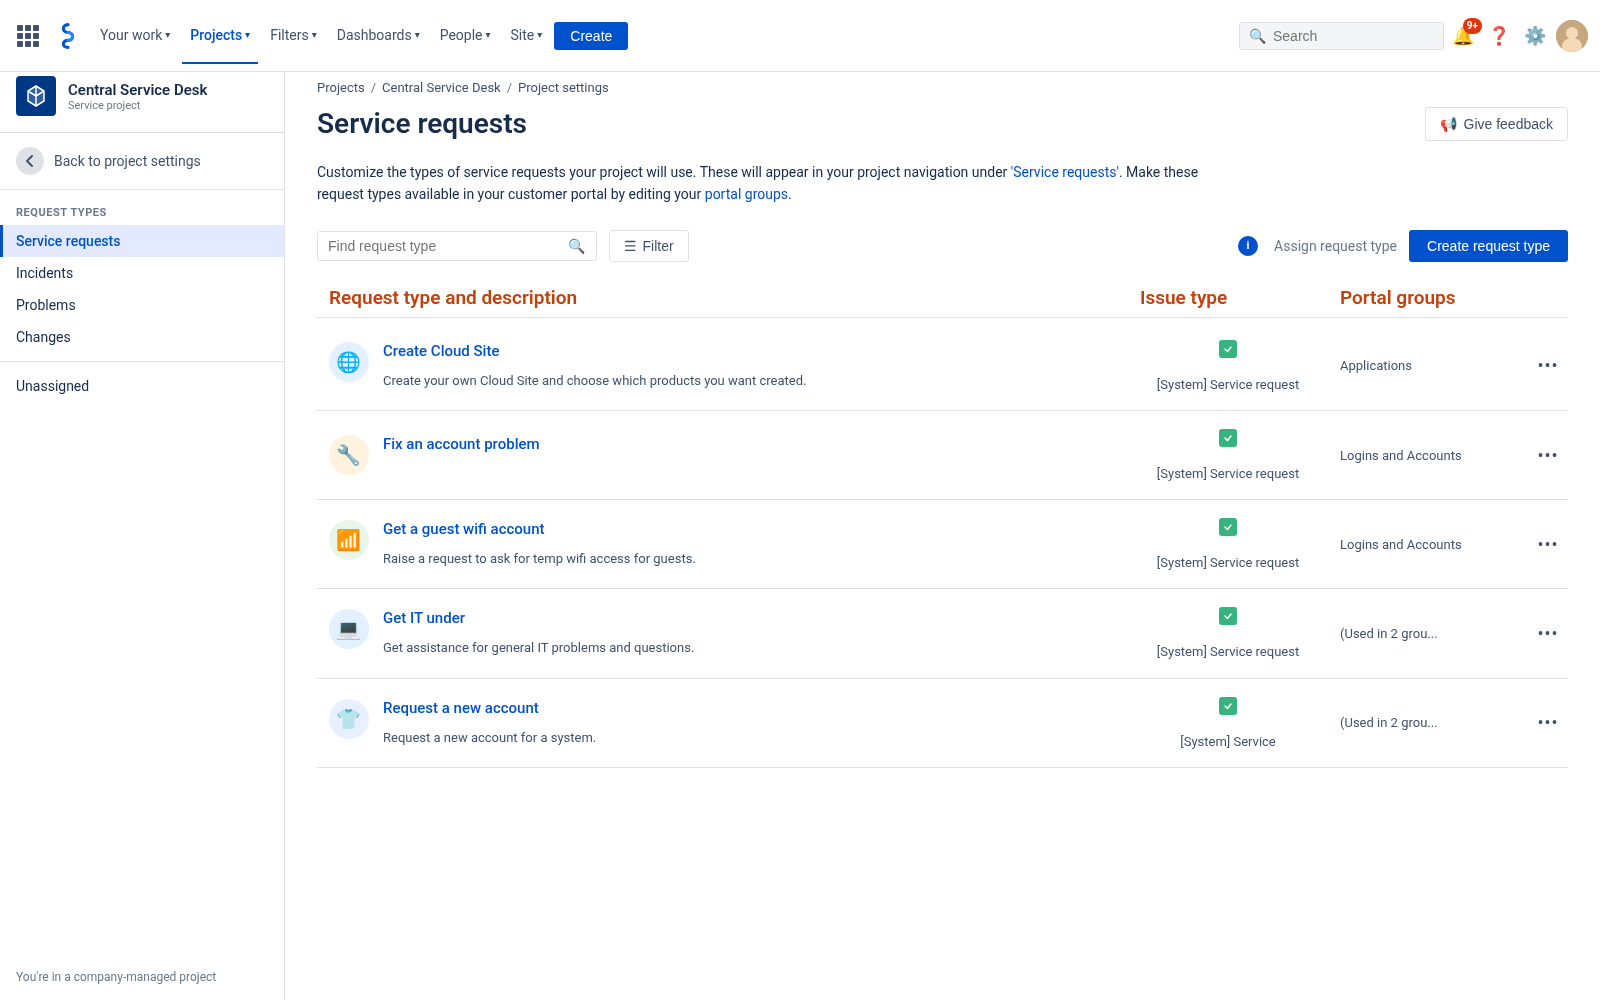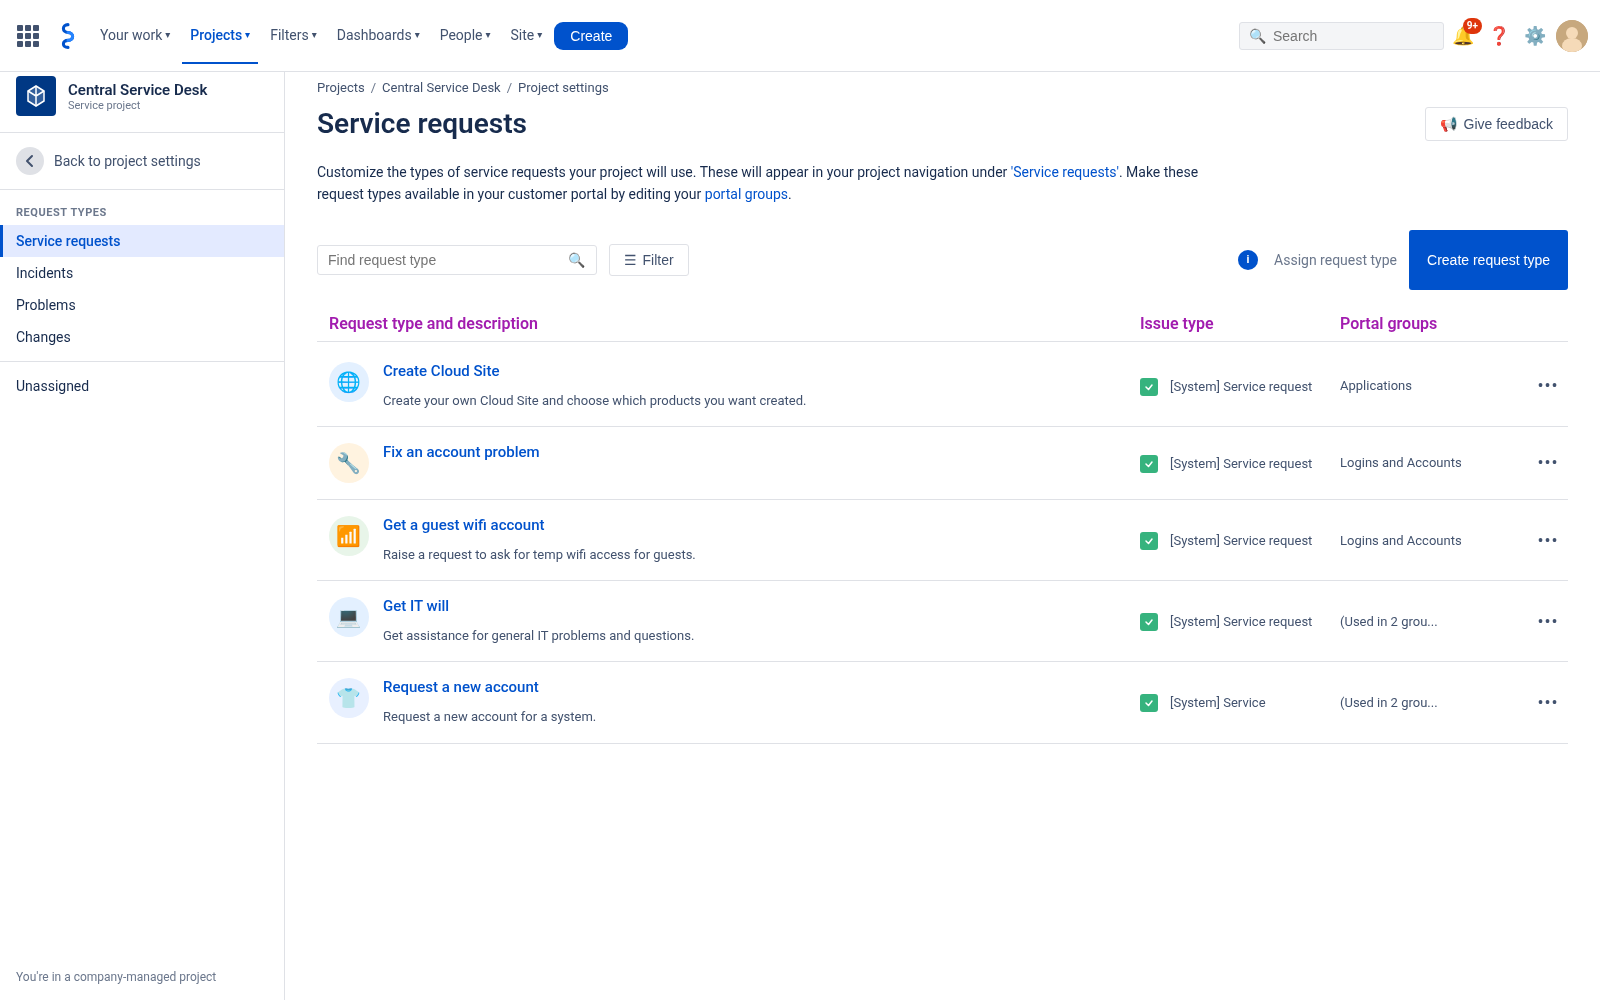--- a/index.html
+++ b/index.html
@@ -14,21 +14,21 @@
     .topnav-grid { display: grid; place-items: center; width: 32px; height: 32px; cursor: pointer; border-radius: 4px; }
     .grid-icon { display: grid; grid-template-columns: repeat(3,6px); grid-template-rows: repeat(3,6px); gap: 2px; }
     .grid-dot { width:6px; height:6px; background:#42526e; border-radius: 1px; }
     .topnav-logo { width: 32px; height: 32px; display: flex; align-items: center; justify-content: center; margin: 0 4px; cursor: pointer; }
     .logo-shape { width: 28px; height: 28px; }
     .nav-item { display: flex; align-items: center; gap: 3px; padding: 0 8px; height: 56px; cursor: pointer; font-size: 14px; color: #42526e; border-bottom: 2px solid transparent; white-space: nowrap; }
     .nav-item.active { color: #0052cc; border-bottom-color: #0052cc; font-weight: 500; }
     .nav-chevron { font-size: 10px; }
     .nav-spacer { flex: 1; }
     .create-btn {
-      background: #0052cc; color: #fff; border: none; border-radius: 9px;
+      background: #0052cc; color: #fff; border: none; border-radius: 3px;
       padding: 6px 16px; font-size: 14px; font-weight: 500; cursor: pointer; white-space: nowrap;
     }
     .search-box {
       display: flex; align-items: center; border: 1px solid #dfe1e6; border-radius: 3px;
       padding: 5px 10px; gap: 6px; min-width: 200px; background: #f4f5f7; cursor: text;
     }
     .search-box input { border: none; background: transparent; outline: none; font-size: 14px; color: #42526e; width: 160px; }
     .topnav-icons { display: flex; align-items: center; gap: 4px; }
     .icon-btn { width: 32px; height: 32px; border-radius: 50%; display: flex; align-items: center; justify-content: center; cursor: pointer; border: none; background: transparent; position: relative; }
     .notif-badge {
@@ -89,34 +89,34 @@
     .search-field input { border: none; outline: none; font-size: 14px; color: #172b4d; width: 100%; }
     .filter-btn {
       display: flex; align-items: center; gap: 6px; border: 1px solid #dfe1e6;
       border-radius: 3px; padding: 7px 14px; cursor: pointer; background: #fff; font-size: 14px; color: #42526e;
     }
     .toolbar-spacer { flex: 1; }
     .info-icon { width: 20px; height: 20px; border-radius: 50%; background: #0052cc; color: #fff; display: flex; align-items: center; justify-content: center; font-size: 11px; font-weight: 700; cursor: pointer; flex-shrink: 0; }
     .assign-type { color: #6b778c; font-size: 14px; cursor: pointer; margin-left: 4px; }
     .create-type-btn {
       background: #0052cc; color: #fff; border: none; border-radius: 3px;
-      padding: 22px 18px; font-size: 14px; font-weight: 500; cursor: pointer; white-space: nowrap;
+      padding: 8px 18px; font-size: 14px; font-weight: 500; cursor: pointer; white-space: nowrap;
     }
 
     
     .table-header { display: grid; grid-template-columns: 1fr 200px 200px 40px; padding: 8px 0; border-bottom: 1px solid #dfe1e6; margin-bottom: 4px; }
-    .table-col-label { font-size: 16px; font-weight: 600; color: #a21caf; padding: 0 12px; }
+    .table-col-label { font-size: 19px; font-weight: 600; color: #c2410c; padding: 0 12px; }
 
     .request-row { display: grid; grid-template-columns: 1fr 200px 200px 40px; padding: 16px 0; border-bottom: 1px solid #dfe1e6; align-items: center; }
     .row-main { display: flex; align-items: flex-start; gap: 14px; padding: 0 0 0 12px; }
     .row-icon { width: 40px; height: 40px; border-radius: 50%; display: flex; align-items: center; justify-content: center; flex-shrink: 0; font-size: 20px; }
     .row-text { display: flex; flex-direction: column; gap: 12px; }
     .row-title { font-size: 15px; font-weight: 500; color: #0052cc; cursor: pointer; }
     .row-desc { font-size: 13px; color: #42526e; line-height: 1.4; }
-    .row-issue { display: flex; align-items: flex-end; gap: 12px; padding: 0 12px; }
+    .row-issue { display: flex; align-items: center; gap: 18px; padding: 0 12px; flex-direction: column; }
     .issue-icon { width: 18px; height: 18px; border-radius: 3px; background: #36b37e; display: flex; align-items: center; justify-content: center; flex-shrink: 0; margin-top: 2px; }
     .issue-icon svg { width: 12px; height: 12px; }
     .issue-label { font-size: 13px; color: #42526e; line-height: 1.4; }
     .row-portal { font-size: 13px; color: #42526e; padding: 0 12px; }
     .row-actions { display: flex; align-items: center; justify-content: center; cursor: pointer; color: #42526e; padding: 0 8px; }
     .dots { font-size: 18px; letter-spacing: 1px; color: #42526e; }
   </style>
 </head>
 <body>
 
@@ -332,21 +332,21 @@
       </div>
       <div class="row-portal">Logins and Accounts</div>
       <div class="row-actions">
             <span class="dots">•••</span>
           </div>
     </div>
         <div class="request-row">
       <div class="row-main">
         <div class="row-icon" style="background:#e3f0ff">💻</div>
         <div class="row-text">
-          <span class="row-title">Get IT will</span>
+          <span class="row-title">Get IT under</span>
           <span class="row-desc">Get assistance for general IT problems and questions.</span>
         </div>
       </div>
       <div class="row-issue">
         <div class="issue-icon">
           <svg viewBox="0 0 12 12" fill="none">
                 <rect width="12" height="12" rx="2" fill="#36b37e"></rect>
                 <path d="M3 6l2.5 2.5L9 4" stroke="#fff" stroke-width="1.5" stroke-linecap="round" stroke-linejoin="round"></path>
               </svg>
         </div>

